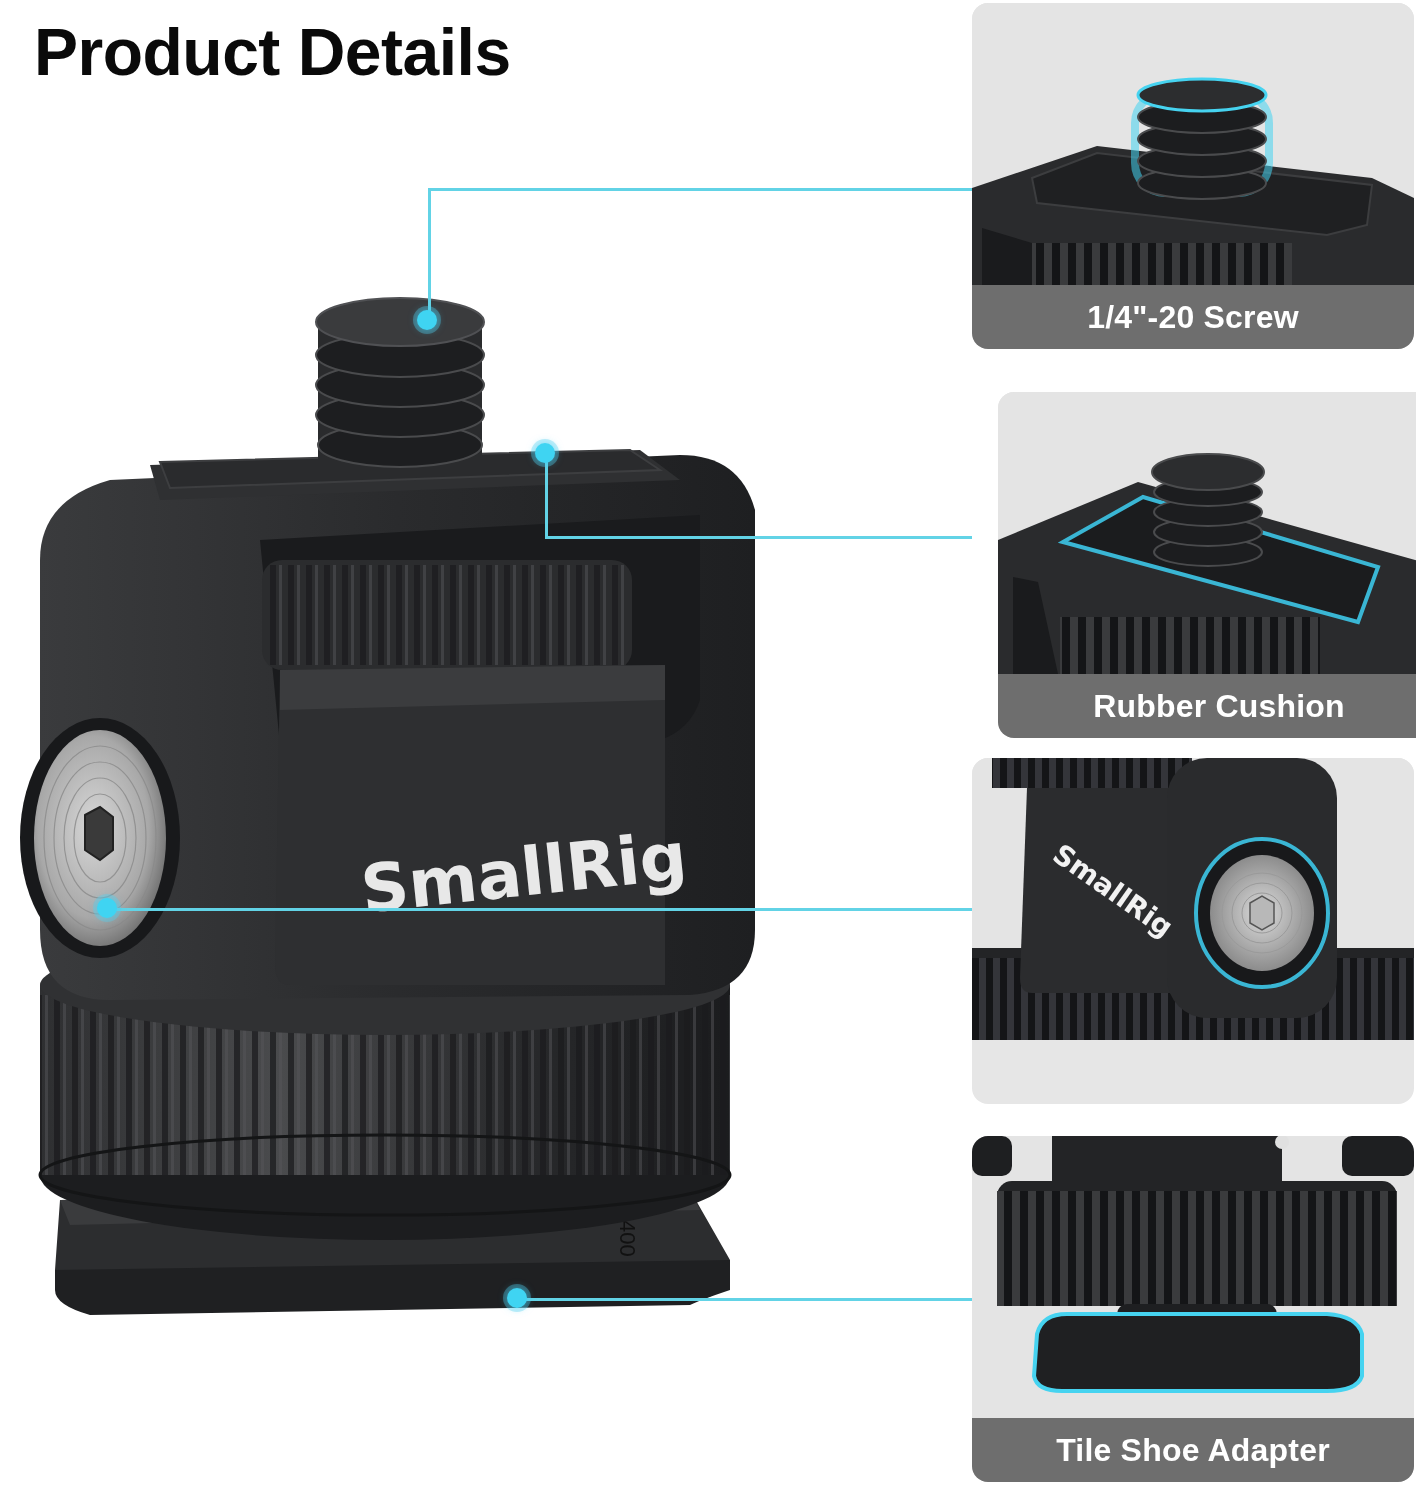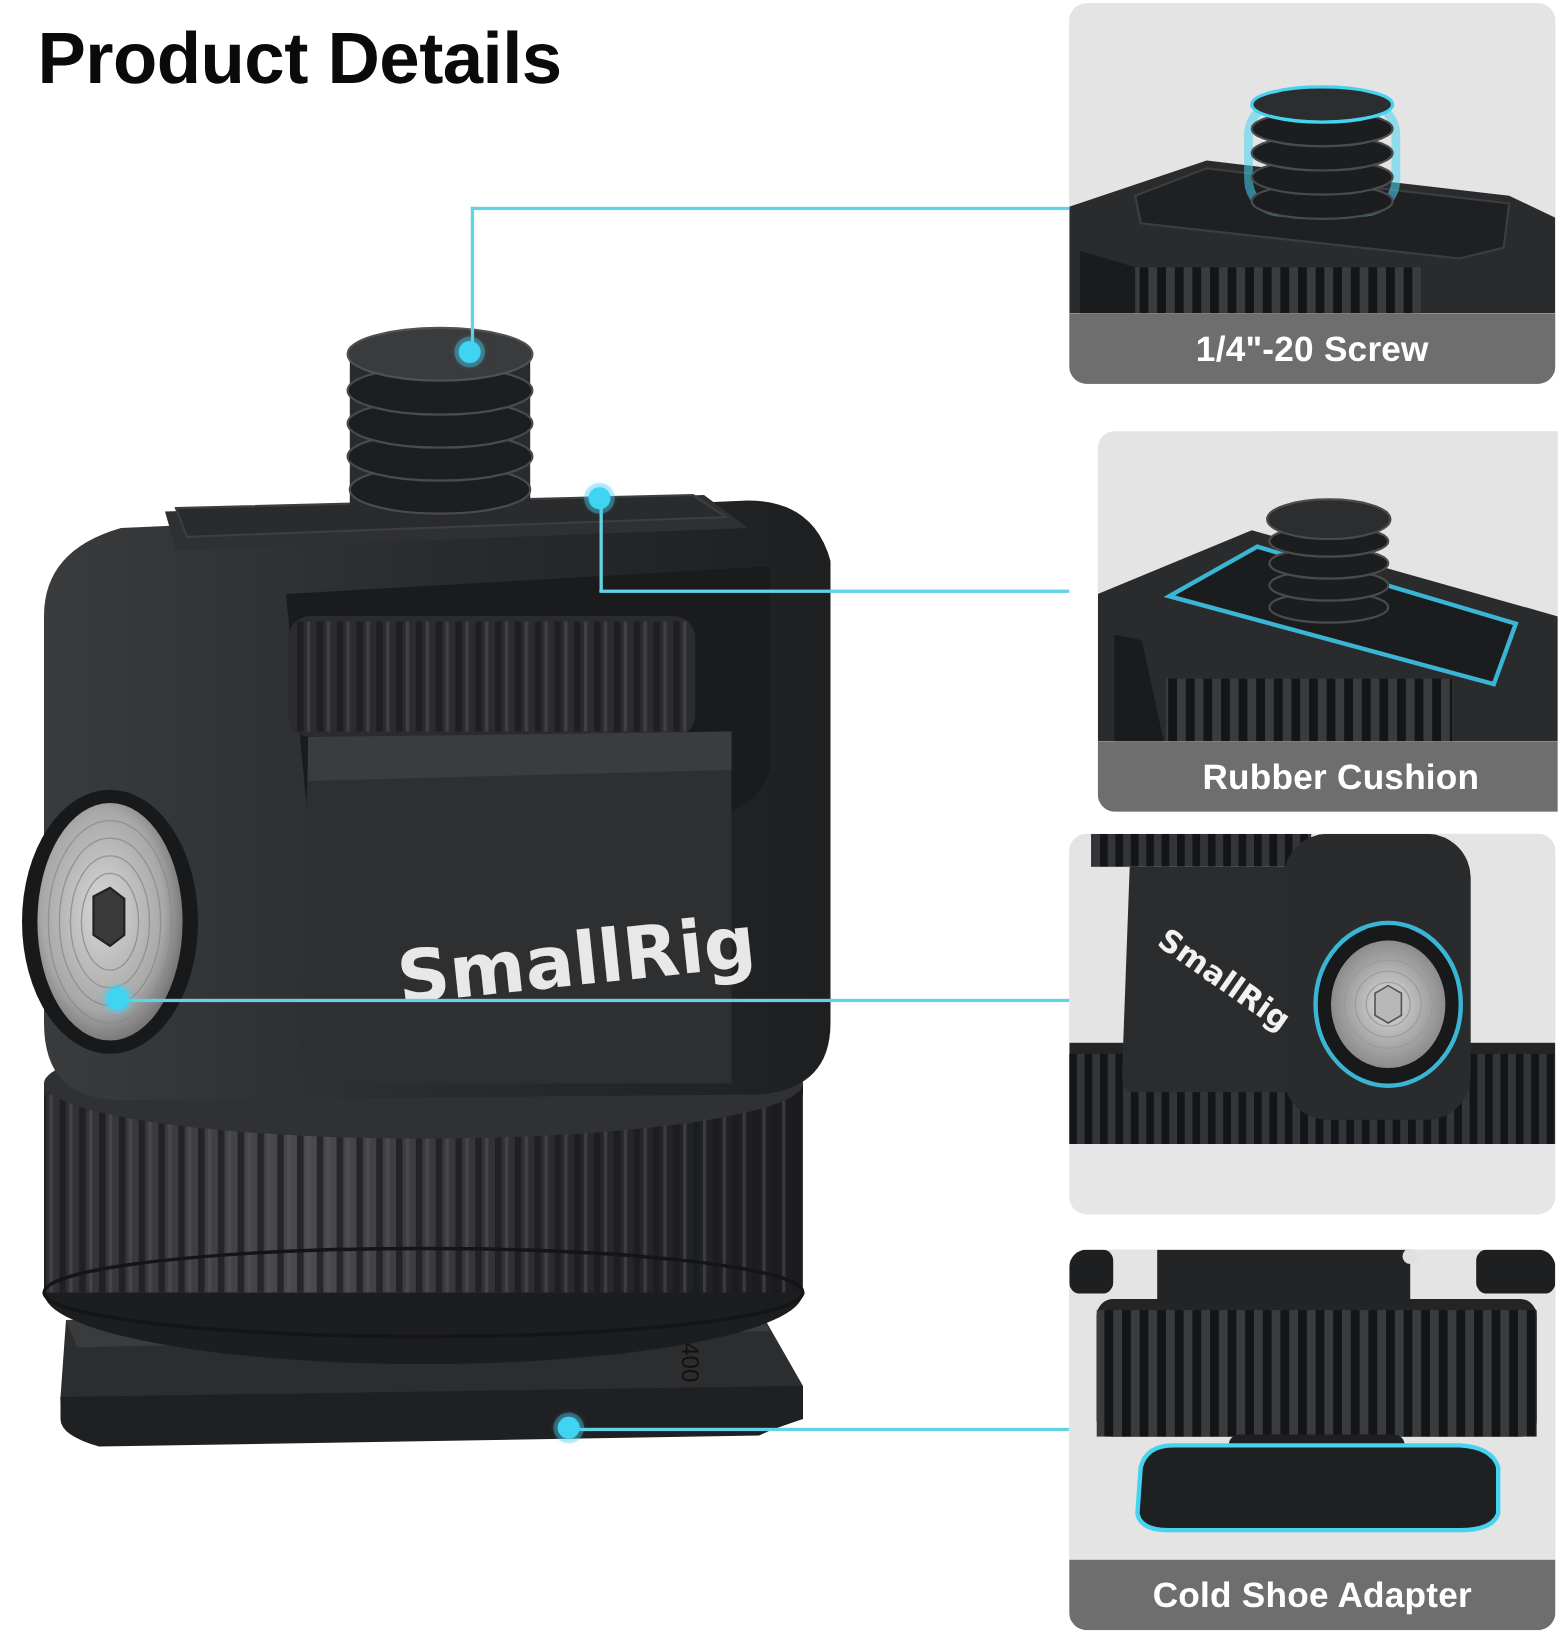--- a/index.html
+++ b/index.html
@@ -224,14 +224,14 @@
     <rect x="25" y="55" width="400" height="115" fill="url(#ridgesCard4)"></rect>
     <defs>
       <pattern id="ridgesCard4" width="16" height="10" patternUnits="userSpaceOnUse">
         <rect width="8" height="10" fill="#141517"></rect>
           <rect x="8" width="8" height="10" fill="#3a3b3d"></rect>
       </pattern>
     </defs>
     <rect x="145" y="168" width="160" height="40" rx="10" fill="#1e1f21"></rect>
     <path d="M65 198 Q70 178 95 178 L355 178 Q385 180 390 198 L390 240 Q385 255 355 255 L90 255 Q65 255 62 240 Z" fill="#1f2022" stroke="#46d3f0" stroke-width="4"></path>
   </svg>
-  <div class="caption">Cold Shoe Adapter</div>
+  <div class="caption">Tile Shoe Adapter</div>
 </div>
 
 </body></html>

